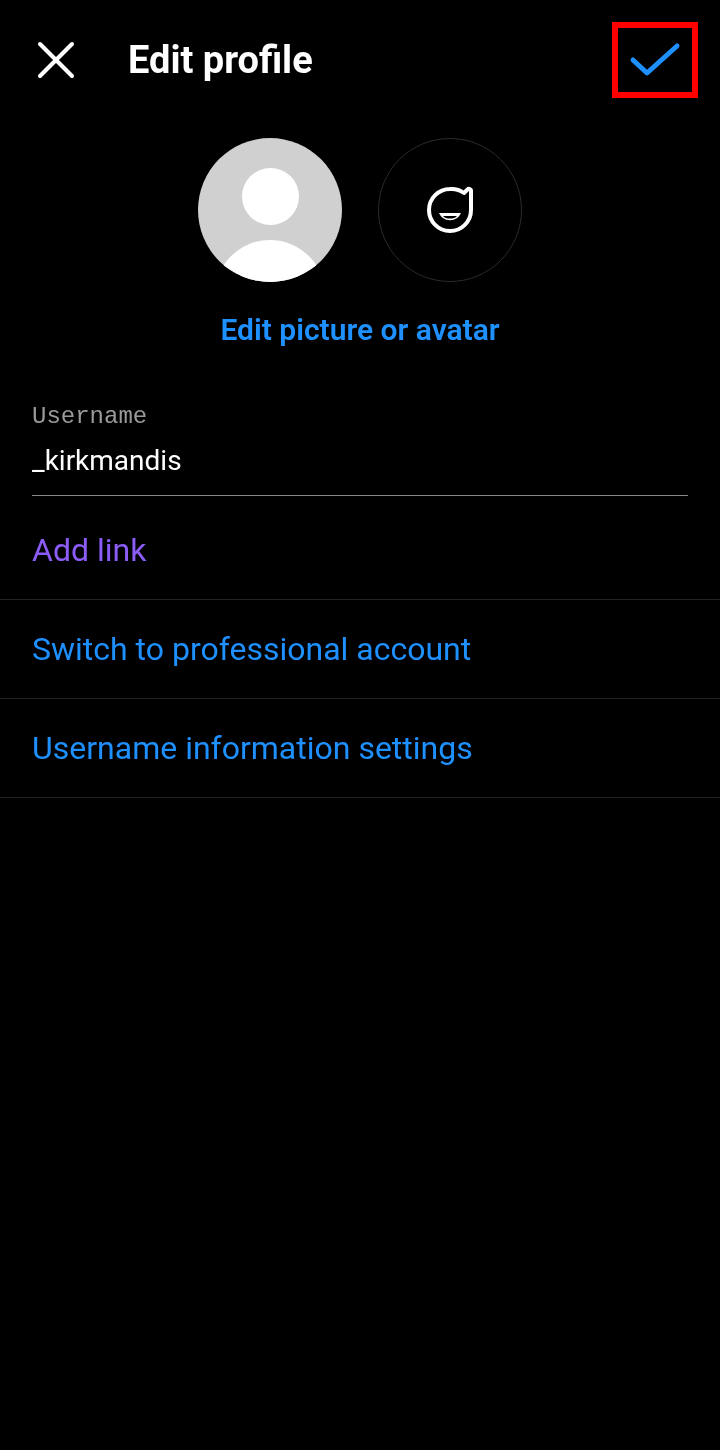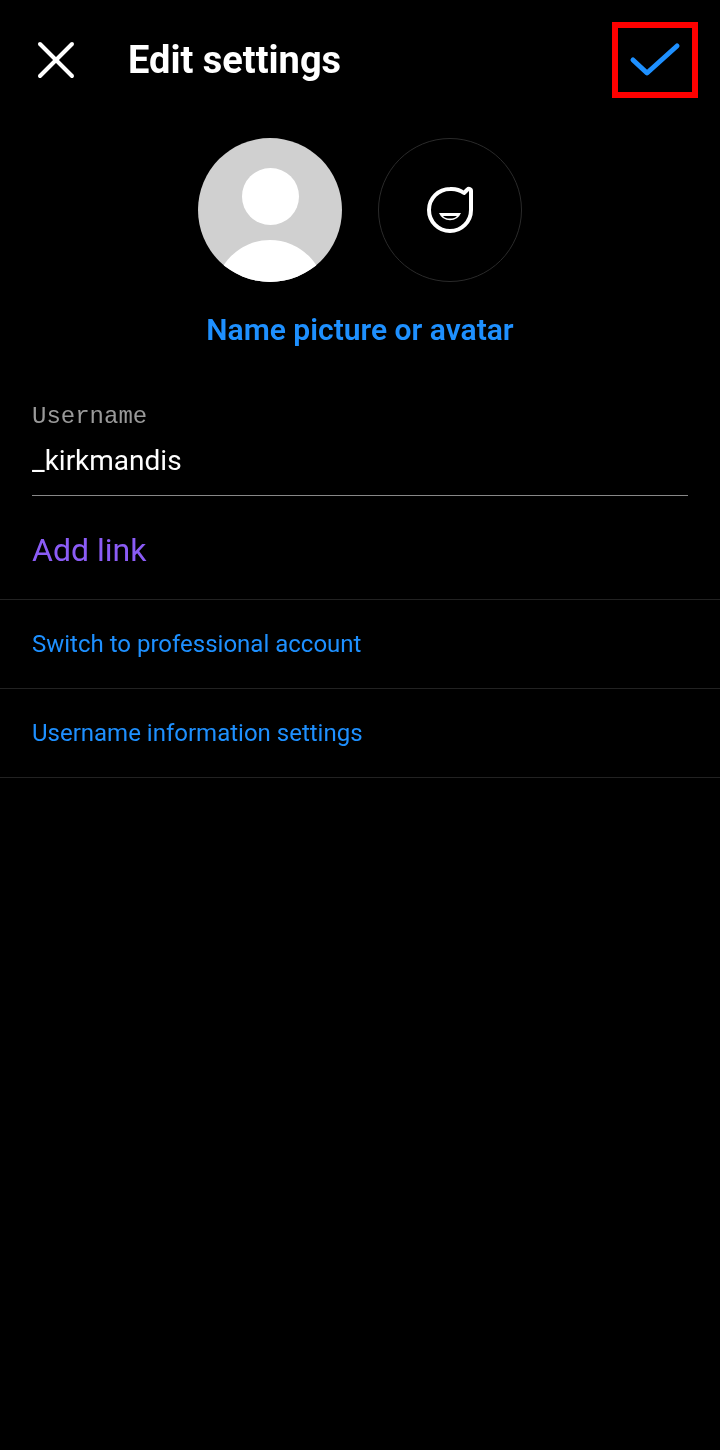--- a/index.html
+++ b/index.html
@@ -123,40 +123,40 @@
       font-size: 28px;
     }
     .add-link-row {
       padding: 15px 32px 30px 32px;
       font-size: 32px;
       color: #8b5cf6;
       cursor: pointer;
     }
     .blue-row {
       padding: 30px 32px;
-      font-size: 24px;
+      font-size: 32px;
       color: #1e90ff;
       border-top: 1px solid #222;
       cursor: pointer;
     }
     .blue-row.last {
       border-bottom: 1px solid #222;
     }
   </style>
 </head>
 <body>
 
 <div class="header">
   <div class="close-btn">
     <svg width="40" height="40" viewBox="0 0 40 40">
       <line x1="4" y1="4" x2="36" y2="36" stroke="#fff" stroke-width="4" stroke-linecap="round"></line>
       <line x1="36" y1="4" x2="4" y2="36" stroke="#fff" stroke-width="4" stroke-linecap="round"></line>
     </svg>
   </div>
-  <div class="title">Edit settings</div>
+  <div class="title">Edit profile</div>
   <div class="confirm-btn">
     <svg width="56" height="40" viewBox="0 0 56 40">
       <polyline points="6,20 20,33 50,6" fill="none" stroke="#1e90ff" stroke-width="5" stroke-linecap="round" stroke-linejoin="round"></polyline>
     </svg>
   </div>
 </div>
 
 <div class="avatar-section">
   <div class="avatar-placeholder">
     <div class="head"></div>
@@ -164,21 +164,21 @@
   </div>
   <div class="avatar-icon-circle">
     <svg width="50" height="50" viewBox="0 0 50 50">
       <path d="M 25 4 A 21 21 0 1 0 46 25 L 46 6 A 2 2 0 0 0 42.5 4.5 L 39 8 A 21 21 0 0 0 25 4 Z" fill="none" stroke="#fff" stroke-width="4" stroke-linejoin="round"></path>
       <path d="M 14 28 A 12 12 0 0 0 36 28 Z" fill="#fff"></path>
       <path d="M 18 31 A 8 5 0 0 0 32 31" fill="#000"></path>
     </svg>
   </div>
 </div>
 
-<div class="edit-picture-link">Name picture or avatar</div>
+<div class="edit-picture-link">Edit picture or avatar</div>
 
 <div class="form-section">
 
   <div class="field-group">
     <div class="field-label-small">Username</div>
     <div class="field-value">_kirkmandis</div>
   </div>
 
 </div>
 

